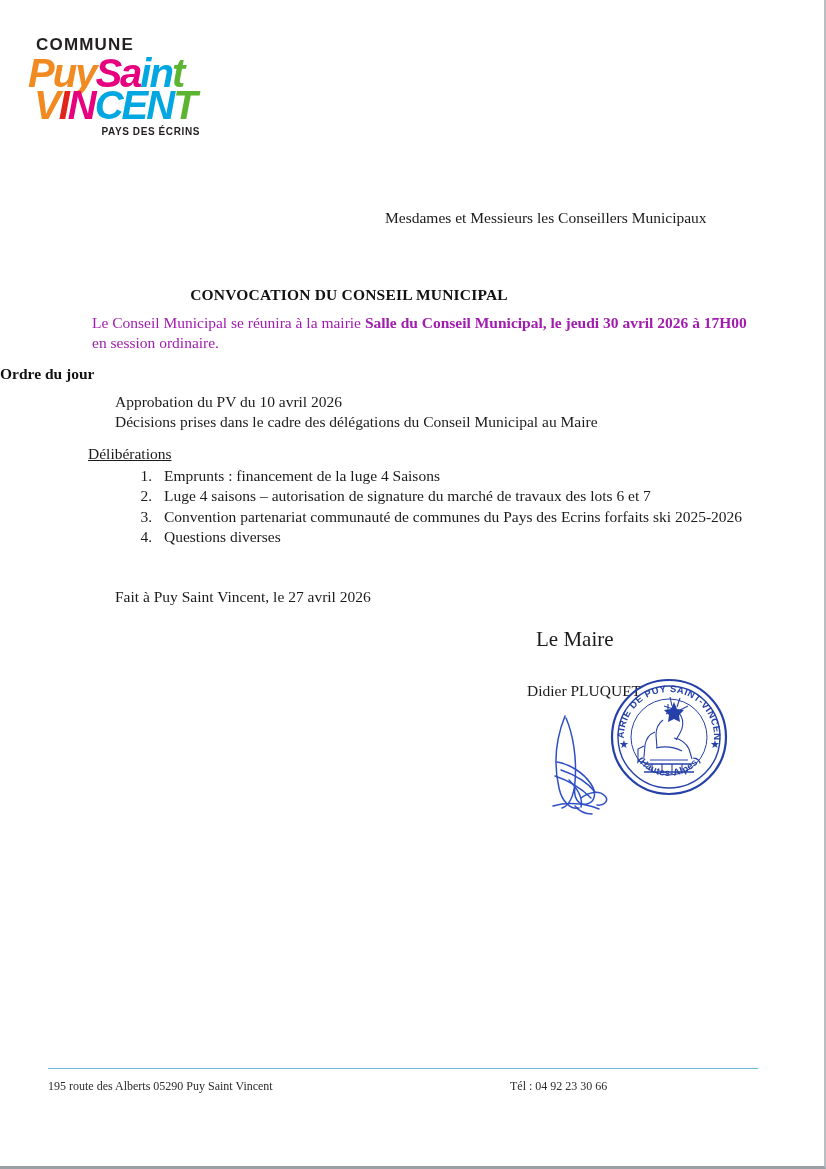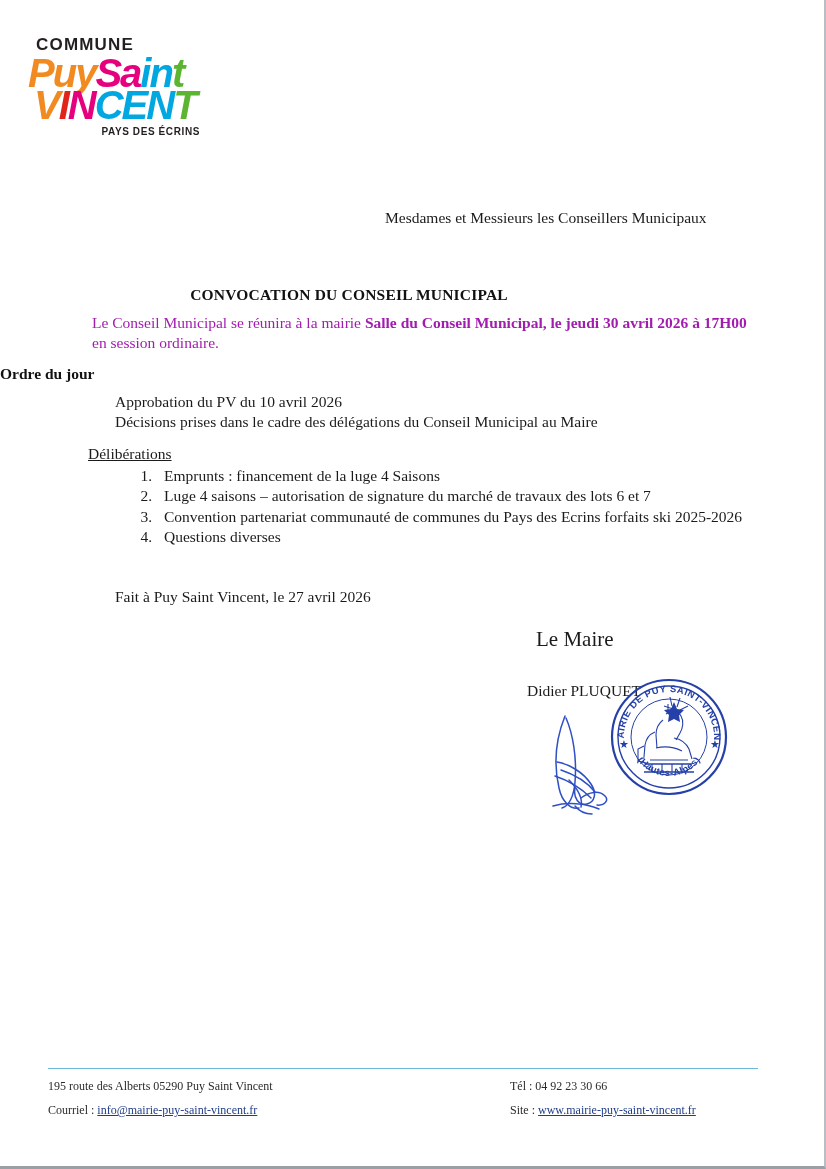--- a/index.html
+++ b/index.html
@@ -308,23 +308,15 @@
       <path d="M60 36 l0 -8"></path>
     </g>
   </svg>
 
   <div class="footer-rule"></div>
   <div class="footer">
     <div class="footer-row">
       <div class="footer-left">195 route des Alberts 05290 Puy Saint Vincent</div>
       <div class="footer-right">Tél : 04 92 23 30 66</div>
     </div>
-    <div class="footer-row">
-      <div class="footer-left">
-        <span>Courriel : </span><span class="link">info@mairie-puy-saint-vincent.fr</span>
-      </div>
-      <div class="footer-right">
-        <span>Site : </span><span class="link">www.mairie-puy-saint-vincent.fr</span>
-      </div>
-    </div>
   </div>
 
 </div>
 
 </body></html>

